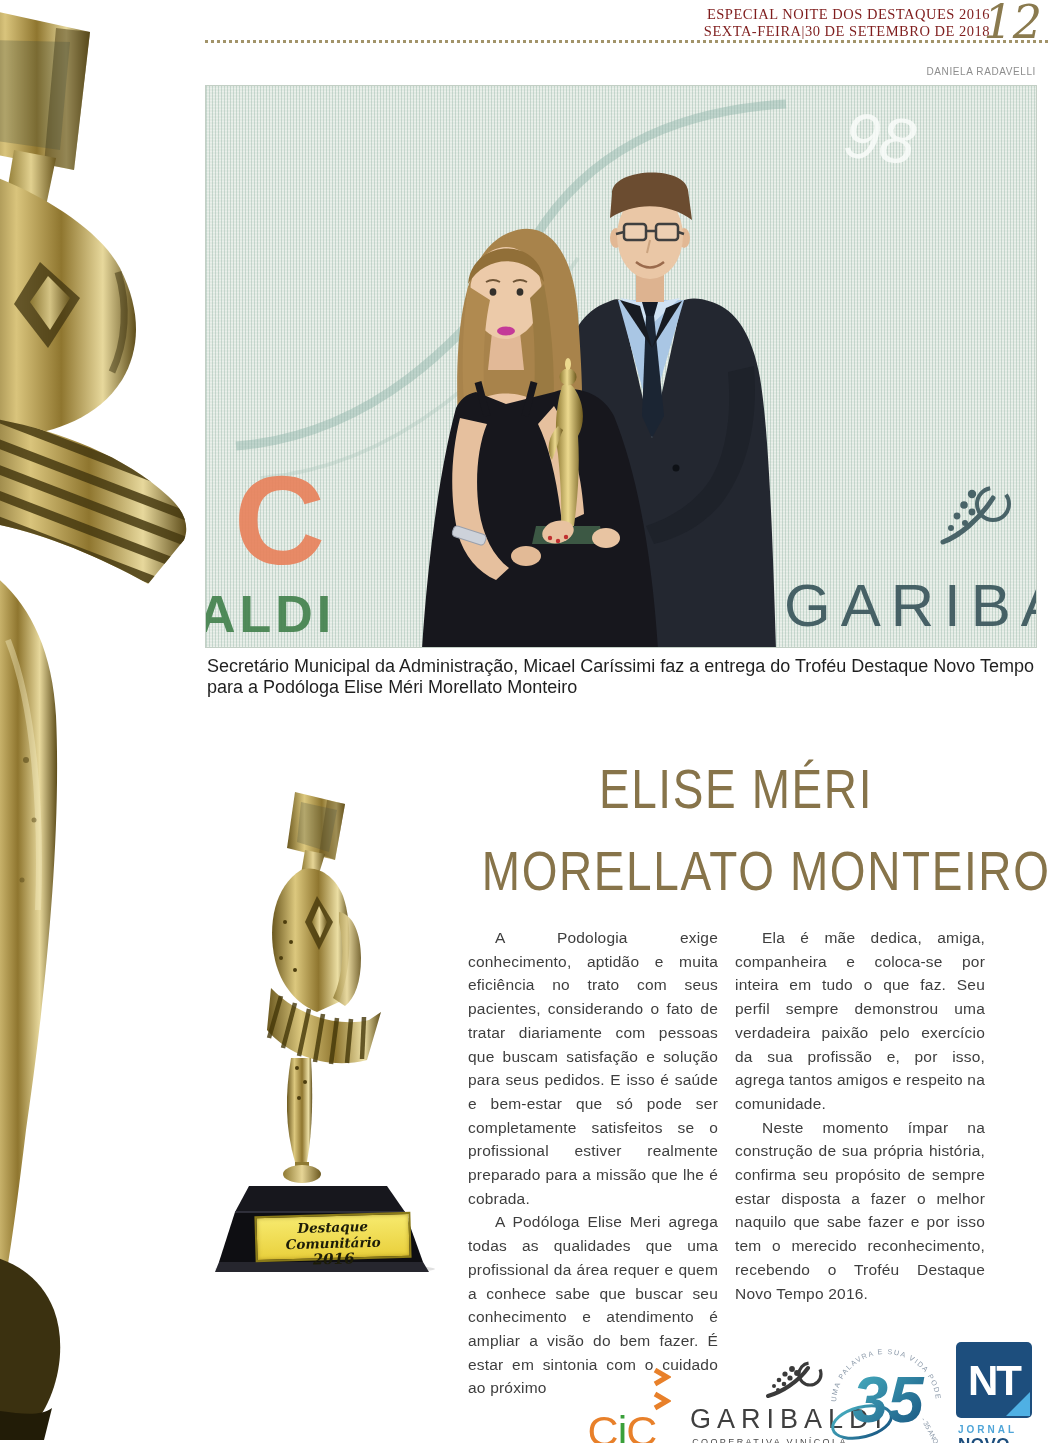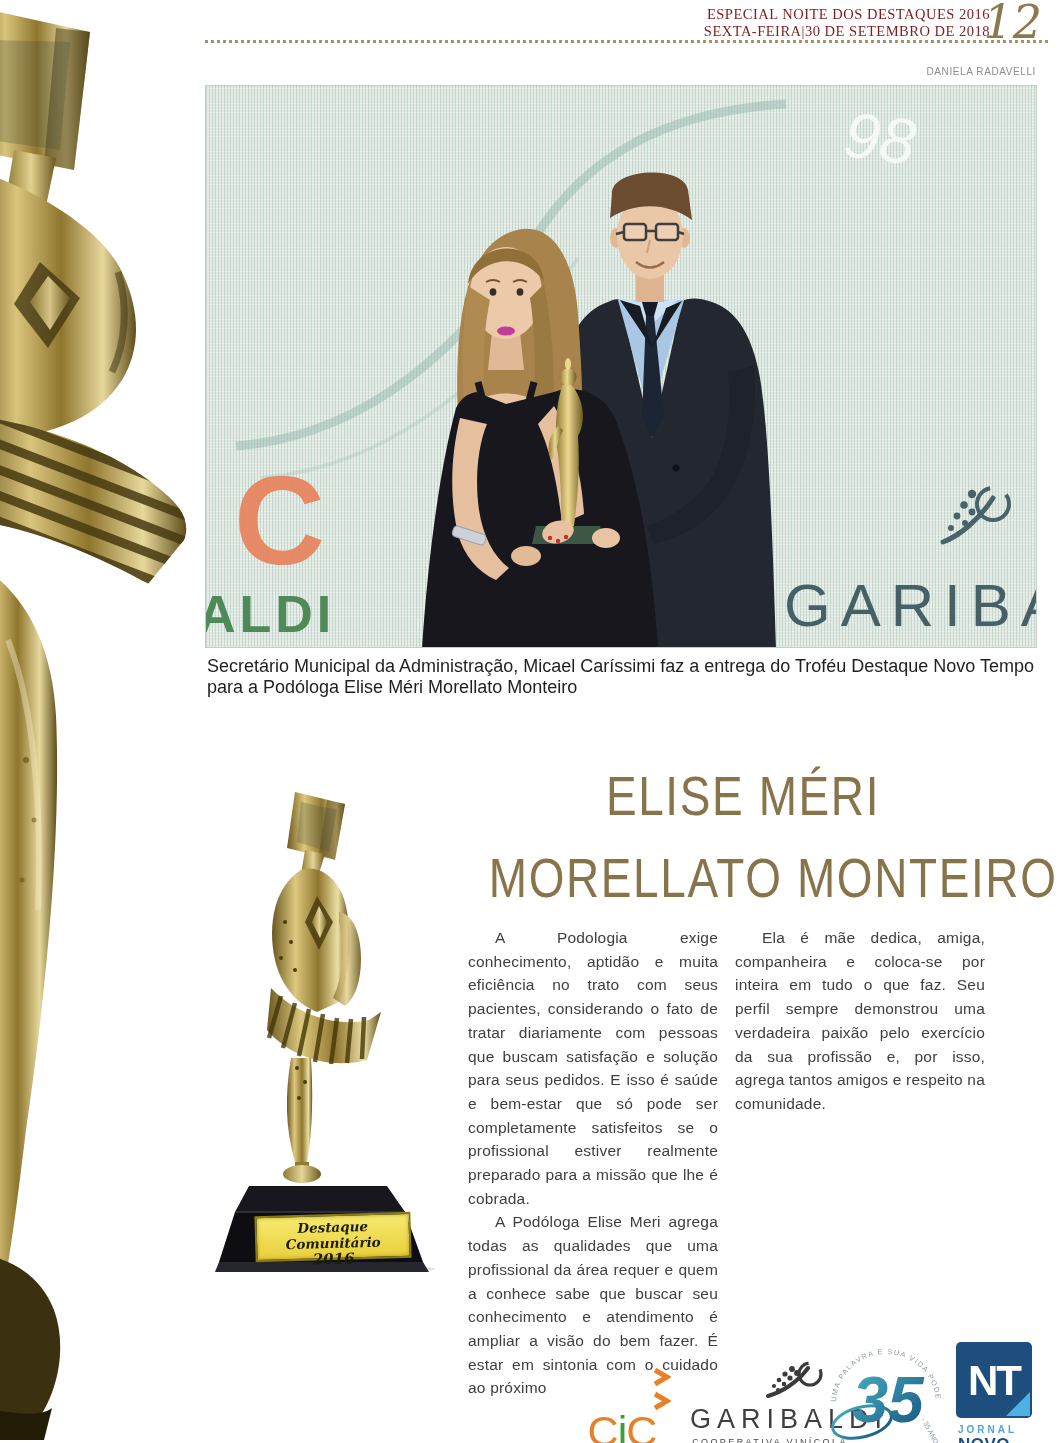--- a/index.html
+++ b/index.html
@@ -24,21 +24,21 @@
                 repeating-linear-gradient(90deg, rgba(110,155,138,.28) 0 1px, transparent 1px 3px),
                 repeating-linear-gradient(0deg, rgba(255,255,255,.30) 0 1px, transparent 1px 3px);
               border:1px solid #c3cfc5;box-sizing:border-box;overflow:hidden;}
   .caption{position:absolute;left:207px;top:656px;width:844px;font-size:18px;
            color:#1f1f1f;}
 
   
   .left-trophy{position:absolute;left:0;top:0;width:205px;height:1443px;margin:0;}
 
   
-  .headline{position:absolute;left:420px;top:742px;width:620px;margin:13px;text-align:center;
+  .headline{position:absolute;left:420px;top:742px;width:620px;margin:6px;text-align:center;
             color:#87744a;font-weight:400;}
   .headline span{display:block;font-size:56px;letter-spacing:2px;line-height:82px;
                  white-space:nowrap;transform:scaleX(.82);transform-origin:center;}
 
   
   .col{position:absolute;top:926px;width:250px;text-align:justify;font-size:15.5px;
        line-height:23.7px;color:#3e3e3e;letter-spacing:.2px;}
   .col1{left:468px;} .col2{left:735px;}
   .col p{margin:0;}
   .col p.indent{text-indent:27px;}
@@ -292,20 +292,21 @@
     <div class="plaque-line1">Destaque Comunitário</div>
     <div class="plaque-line2">2016</div>
   </div>
 
   <section class="col col1">
     <p class="indent">A Podologia exige conhecimento, aptidão e muita eficiência no trato com seus pacientes, considerando o fato de tratar diariamente com pessoas que buscam satisfação e solução para seus pedidos. E isso é saúde e bem-estar que só pode ser completamente satisfeitos se o profissional estiver realmente preparado para a missão que lhe é cobrada.</p>
     <p class="indent">A Podóloga Elise Meri agrega todas as qualidades que uma profissional da área requer e quem a conhece sabe que buscar seu conhecimento e atendimento é ampliar a visão do bem fazer. É estar em sintonia com o cuidado ao próximo</p>
   </section>
   <section class="col col2">
     <p class="indent">Ela é mãe dedica, amiga, companheira e coloca-se por inteira em tudo o que faz. Seu perfil sempre demonstrou uma verdadeira paixão pelo exercício da sua profissão e, por isso, agrega tantos amigos e respeito na comunidade.</p>
+    <p class="indent">Neste momento ímpar na construção de sua própria história, confirma seu propósito de sempre estar disposta a fazer o melhor naquilo que sabe fazer e por isso tem o merecido reconhecimento, recebendo o Troféu Destaque Novo Tempo 2016.</p>
   </section>
 
   <div class="logo cdl">
     <svg width="95" height="80">
       <path d="M 12 10 C 38 2 68 2 88 12 L 80 62 C 58 50 32 52 16 62 Z" fill="#1b4ba0"></path>
       <path d="M 16 62 C 32 52 58 50 80 62 L 77 72 C 56 60 36 62 21 71 Z" fill="#2f9e3f"></path>
       <path d="M 21 71 C 36 62 56 60 77 72 L 75 78 C 56 66 38 68 25 77 Z" fill="#f0d020"></path>
     </svg>
     <div class="cdl-text">
       <div class="cdl-name">CDL</div>

